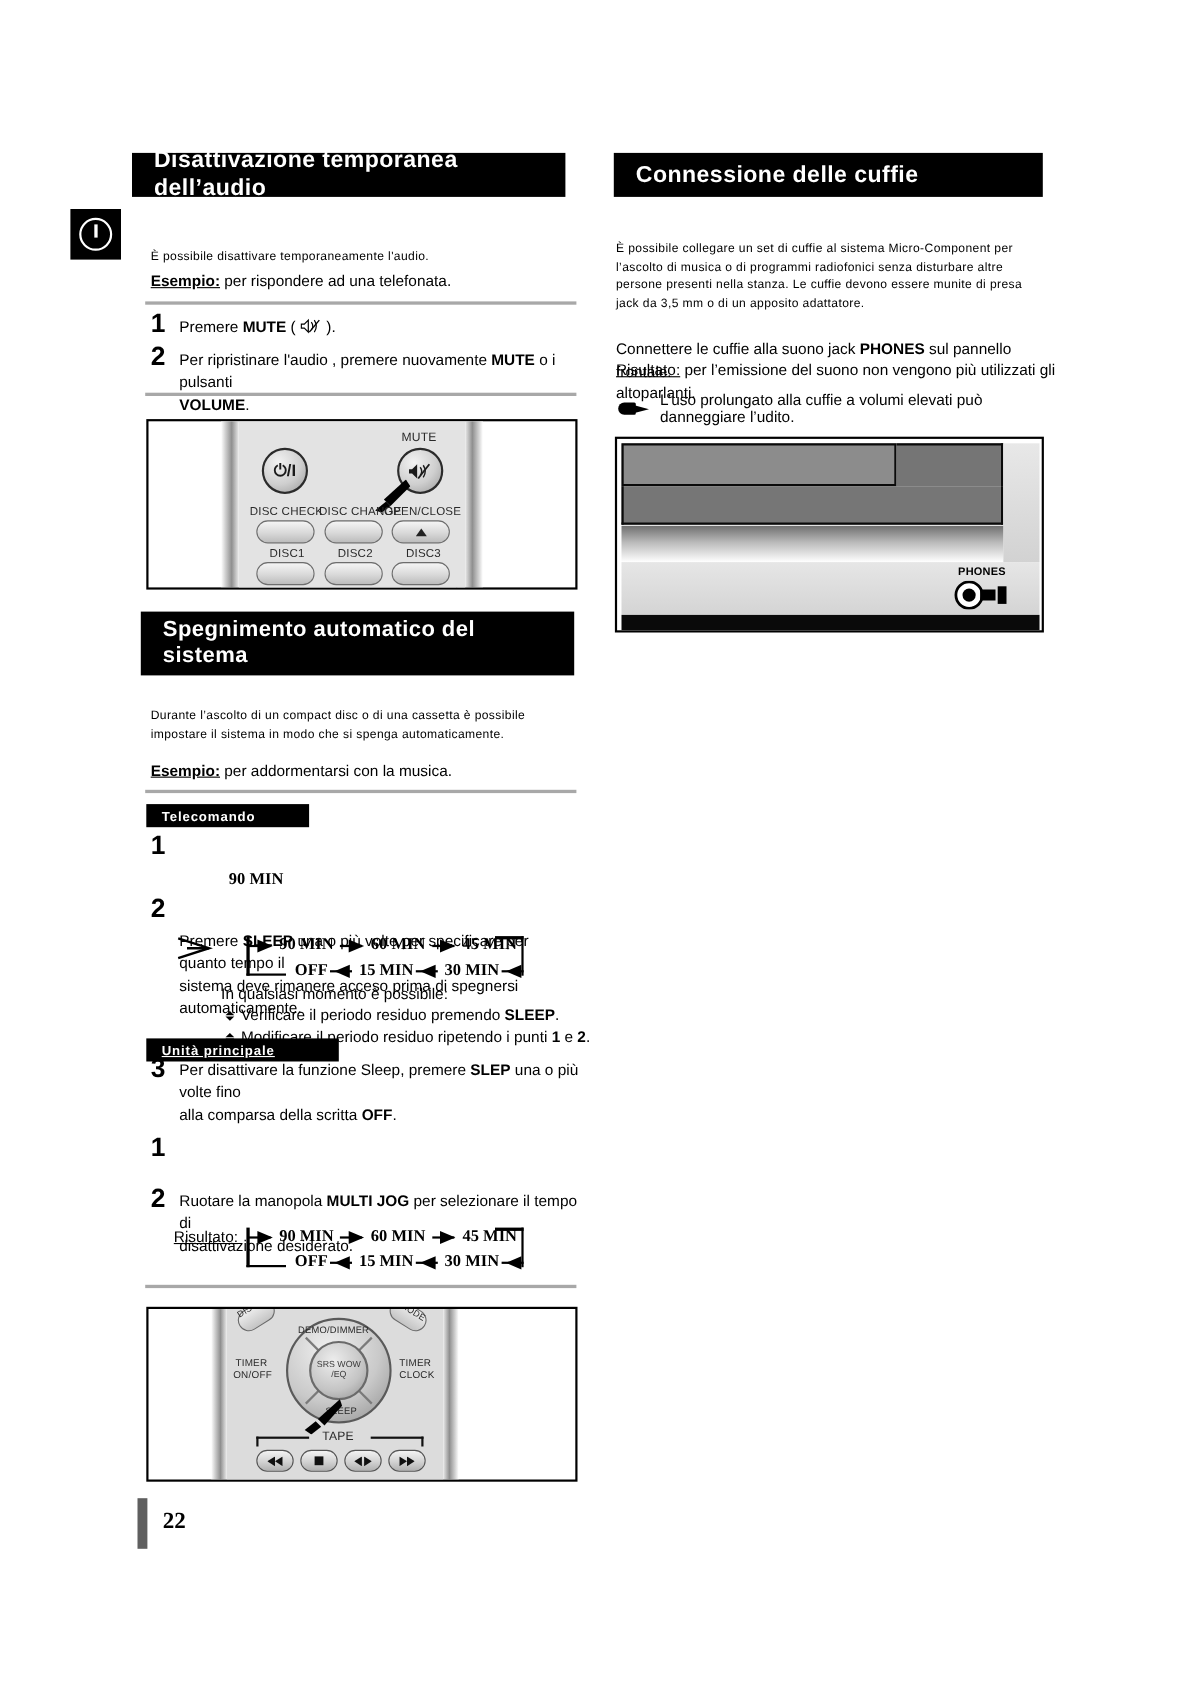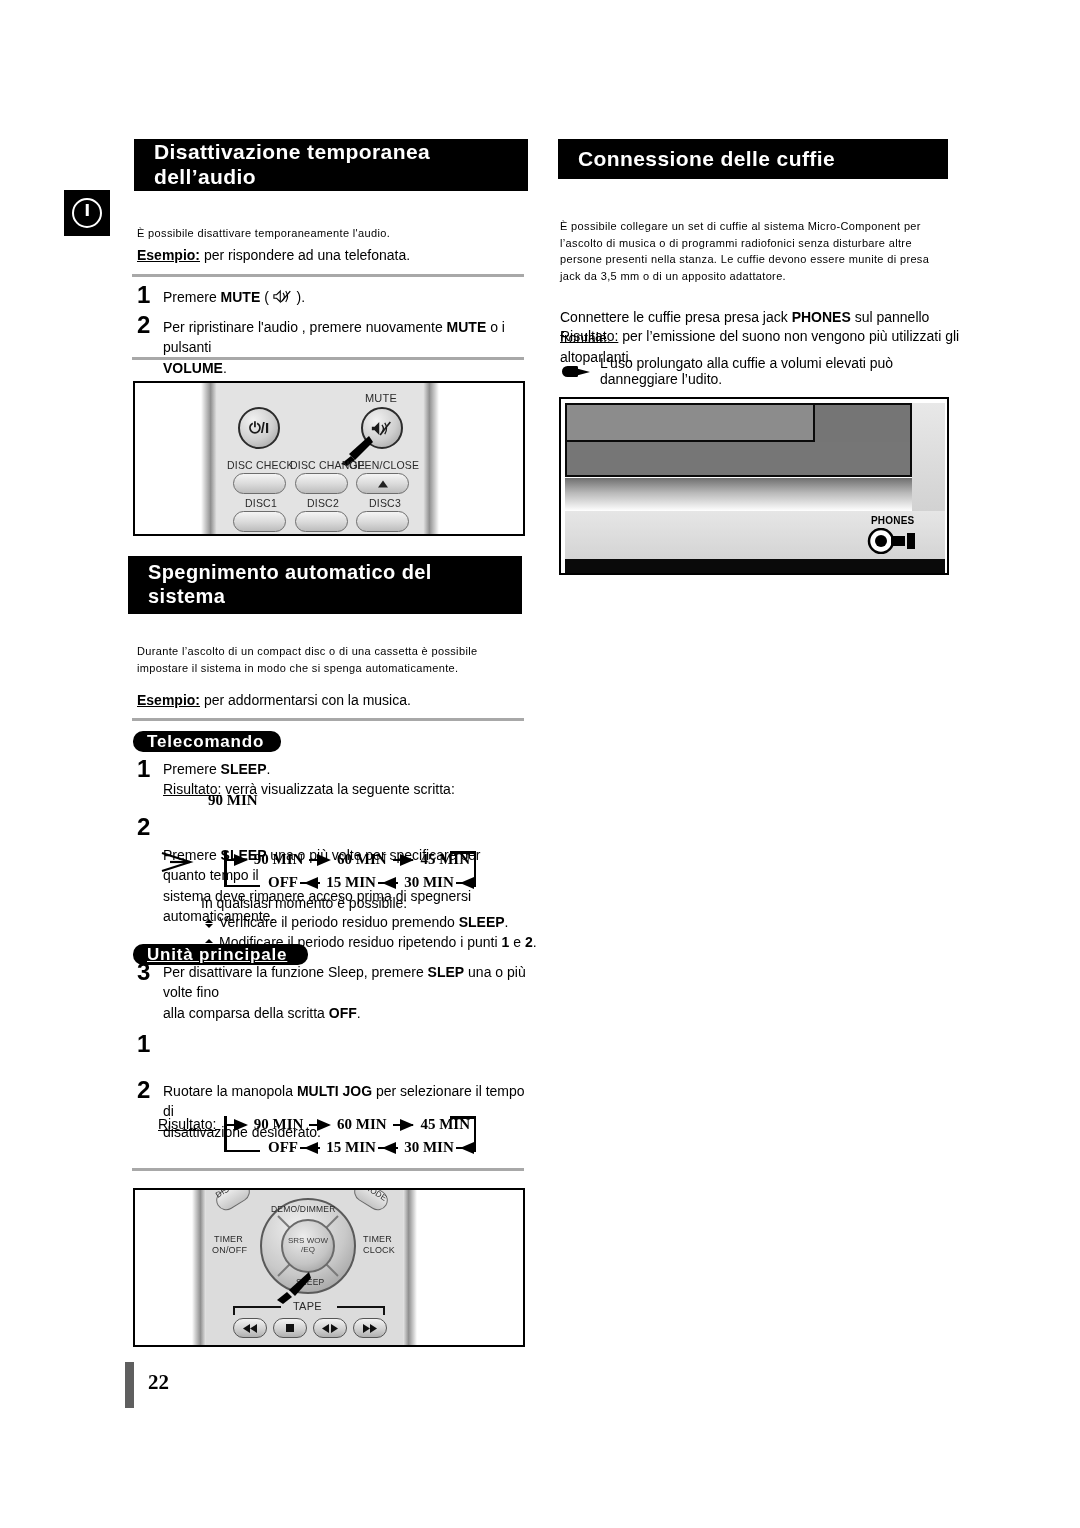--- a/index.html
+++ b/index.html
@@ -36,27 +36,26 @@
     padding-left: 20px;
     line-height: 1.18;
   }
 
   
   .sub-bar {
     position: absolute;
     background: #000000;
     color: #ffffff;
     font-weight: bold;
-    font-size: 17px;
+    font-size: 12px;
     letter-spacing: 0.8px;
     display: flex;
     align-items: center;
     box-sizing: border-box;
     padding-left: 14px;
-    border-radius: 10px;
   }
 
   
   .info-box {
     position: absolute;
     background: #000000;
     display: flex;
     align-items: center;
     justify-content: center;
   }
@@ -328,21 +327,21 @@
     font-family: "Liberation Serif", serif;
   }
 </style>
 </head>
 <body>
 
 <div class="info-box" style="left:64px; top:190px; width:46px; height:46px;">
   <div class="ring"></div>
 </div>
 
-<div class="section-bar" style="left:134px; top:139px; width:394px; height:52px; font-size:21px;">
+<div class="section-bar" style="left:120px; top:139px; width:394px; height:40px; font-size:21px;">
   <span class="bar-text">Disattivazione temporanea dell’audio</span>
 </div>
 
 <div class="intro-bold" style="left:137px; top:225px; width:390px;">È possibile disattivare temporaneamente l'audio.</div>
 
 <div class="para" style="left:137px; top:245px; width:390px;">
   <span class="bold u">Esempio:</span><span> per rispondere ad una telefonata.</span>
 </div>
 
 <div class="rule" style="left:132px; top:274px; width:392px;"></div>
@@ -436,24 +435,20 @@
 </div>
 
 <div class="rule" style="left:132px; top:718px; width:392px;"></div>
 
 <div class="sub-bar" style="left:133px; top:731px; width:148px; height:21px;">
   <span>Telecomando</span>
 </div>
 
 <div class="step" style="left:137px; top:757px; width:390px;">
   <div class="num">1</div>
-  <div class="txt" style="padding-top:2px;">
-    <span>Premere <b>SLEEP</b>.</span><br>
-    <span class="u">Risultato:</span><span> verrà visualizzata la seguente scritta:</span>
-  </div>
 </div>
 
 <div class="serif bold" style="position:absolute; left:208px; top:792px; font-size:15px;">90 MIN</div>
 
 <div class="step" style="left:137px; top:815px; width:390px;">
   <div class="num">2</div>
   <div class="txt" style="padding-top:2px;margin-top:28px;">
     Premere <b>SLEEP</b> una o più volte per specificare per quanto tempo il<br>
     sistema deve rimanere acceso prima di spegnersi automaticamente.
   </div>
@@ -628,21 +623,21 @@
 <div class="page-marker" style="left:125px; top:1362px; width:9px; height:46px;"></div>
 <div class="page-num" style="left:148px; top:1370px;">22</div>
 
 <div class="section-bar" style="left:558px; top:139px; width:390px; height:40px; font-size:21px;">
   <span class="bar-text">Connessione delle cuffie</span>
 </div>
 
 <div class="intro-bold" style="left:560px; top:218px; width:392px;">È possibile collegare un set di cuffie al sistema Micro-Component per l’ascolto di musica o di programmi radiofonici senza disturbare altre persone presenti nella stanza. Le cuffie devono essere munite di presa jack da 3,5 mm o di un apposito adattatore.</div>
 
 <div class="para" style="left:560px; top:307px; width:400px;">
-  <span>Connettere le cuffie presa presa jack </span><b>PHONES</b><span> sul pannello frontale.</span>
+  <span>Connettere le cuffie alla suono jack </span><b>PHONES</b><span> sul pannello frontale.</span>
 </div>
 
 <div class="para" style="left:560px; top:326px; width:400px;">
   <span class="u">Risultato:</span><span> per l’emissione del suono non vengono più utilizzati gli altoparlanti.</span>
 </div>
 
 <div class="hand-note" style="left:562px; top:355px; width:390px;">
   <span class="hand-glyph">
     <span class="palm"></span>
       <span class="finger"></span>

